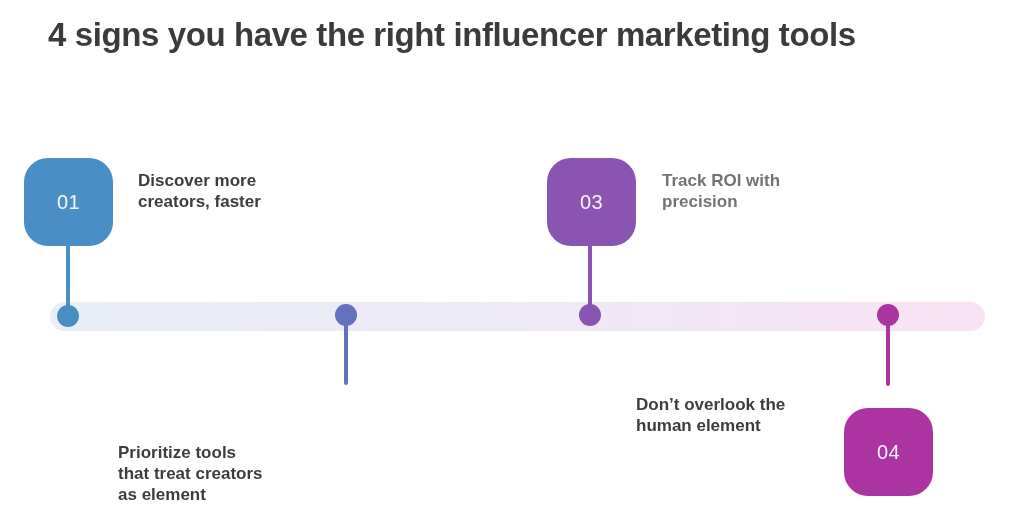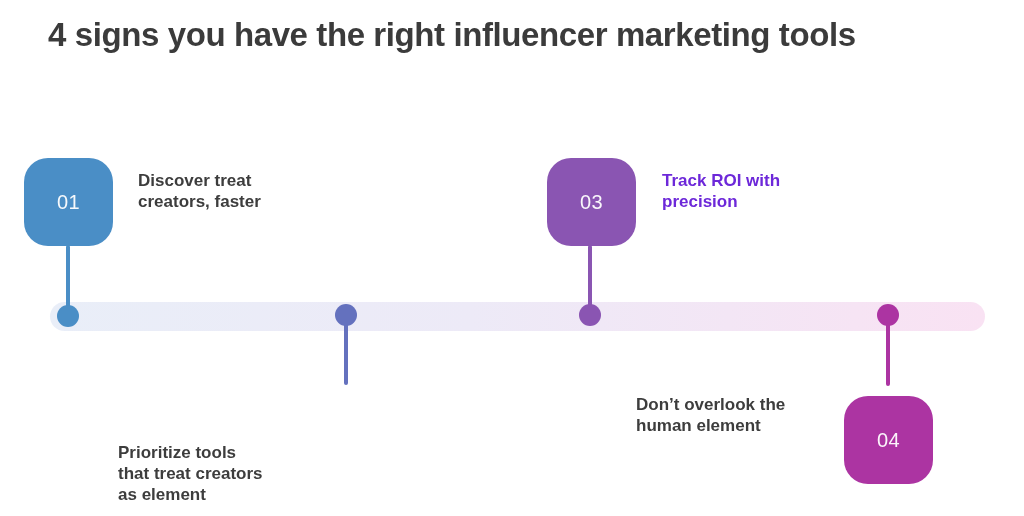--- a/index.html
+++ b/index.html
@@ -85,58 +85,58 @@
   .dot-2       { left: 335px; top: 304px; }
   .label-2     { left: 118px; top: 394px; }
 
   
   .badge-3     { left: 547px; top: 158px; }
   .connector-3 { left: 588px; top: 245px; height: 72px; }
   .dot-3       { left: 579px; top: 304px; }
   .label-3     { left: 662px; top: 170px; }
 
   
-  .badge-4     { left: 844px; top: 396px; justify-content: center; }
+  .badge-4     { left: 844px; top: 408px; justify-content: center; }
   .connector-4 { left: 886px; top: 315px; height: 71px; }
   .dot-4       { left: 877px; top: 304px; }
   .label-4     { left: 636px; top: 394px; }
 </style>
 </head>
 <body>
 
 <div class="canvas" style="background: rgb(255, 255, 255);">
 
   <div class="title" style="color: rgb(59, 59, 59);">4 signs you have the right influencer marketing tools</div>
 
   <div class="timeline-bar" style="background: linear-gradient(90deg, rgb(233, 238, 248) 0%, rgb(237, 234, 247) 45%, rgb(249, 226, 243) 100%);"></div>
 
   <div class="badge badge-1" style="background-color: rgb(74, 142, 198);">
     <span class="num">01</span>
   </div>
   <div class="connector connector-1" style="background-color: rgb(74, 142, 198);"></div>
   <div class="dot dot-1" style="background-color: rgb(74, 142, 198);"></div>
   <div class="label label-1" style="color: rgb(61, 61, 61);">
-    <div>Discover treat</div>
+    <div>Discover more</div>
     <div>creators, faster</div>
   </div>
 
   <div class="connector connector-2" style="background-color: rgb(100, 113, 190);"></div>
   <div class="dot dot-2" style="background-color: rgb(100, 113, 190);"></div>
   <div class="label label-2" style="color: rgb(61, 61, 61); margin-top: 48px;">
     <div>Prioritize tools</div>
     <div>that treat creators</div>
     <div>as element</div>
   </div>
 
   <div class="badge badge-3" style="background-color: rgb(138, 85, 178);">
     <span class="num">03</span>
   </div>
   <div class="connector connector-3" style="background-color: rgb(138, 85, 178);"></div>
   <div class="dot dot-3" style="background-color: rgb(138, 85, 178);"></div>
-  <div class="label label-3" style="color: #6d28d9;">
+  <div class="label label-3" style="color: #737373;">
     <div>Track ROI with</div>
     <div>precision</div>
   </div>
 
   <div class="badge badge-4" style="background-color: rgb(172, 52, 162);">
     <span class="num">04</span>
   </div>
   <div class="connector connector-4" style="background-color: rgb(172, 52, 162);"></div>
   <div class="dot dot-4" style="background-color: rgb(172, 52, 162);"></div>
   <div class="label label-4" style="color: rgb(61, 61, 61);">

